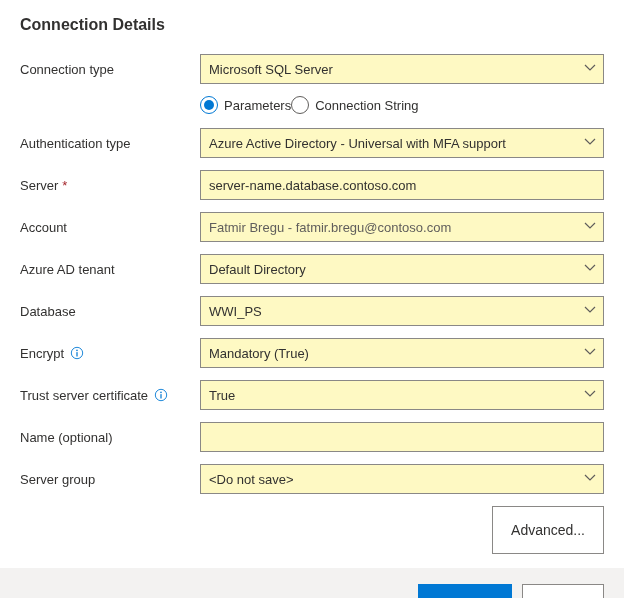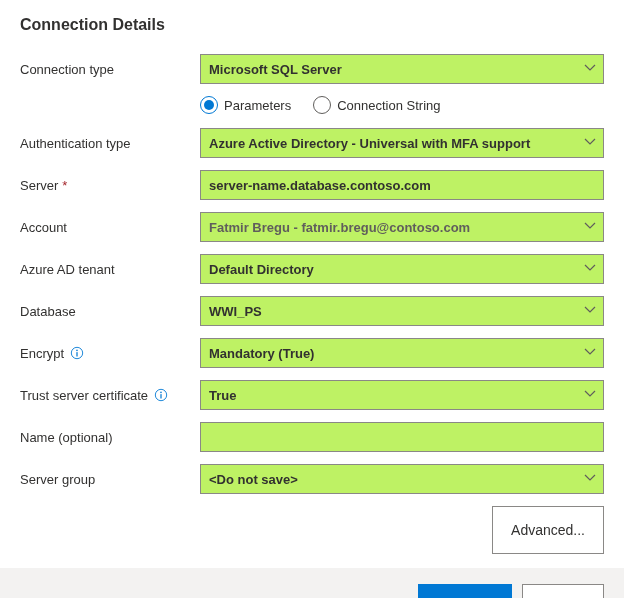--- a/index.html
+++ b/index.html
@@ -46,27 +46,26 @@
     cursor: pointer;
   }
   .info-icon svg { width: 14px; height: 14px; }
   .field-col {
     flex: 1;
   }
   .textfield, .select {
     width: 100%;
     height: 30px;
     border: 1px solid #8a8886;
-    background: #bef264;
+    background: #fef9c3;
     font-family: inherit;
     font-size: 13px;
     padding: 0 8px;
     color: #323130;
     outline: none;
-    font-weight: bold;
   }
   .select-wrap {
     position: relative;
     width: 100%;
   }
   .select {
     padding-right: 28px;
     text-align: left;
     cursor: pointer;
     display: flex;
@@ -82,21 +81,20 @@
     position: absolute;
     right: 8px;
     top: 50%;
     transform: translateY(-50%);
     pointer-events: none;
   }
   .chev svg { width: 12px; height: 12px; }
   .radios {
     display: flex;
     align-items: flex-start;
-    gap: 22px;
   }
   .radio {
     display: flex;
     align-items: center;
     gap: 6px;
     cursor: pointer;
     font-size: 13px;
   }
   .radio .circle {
     width: 18px; height: 18px;

